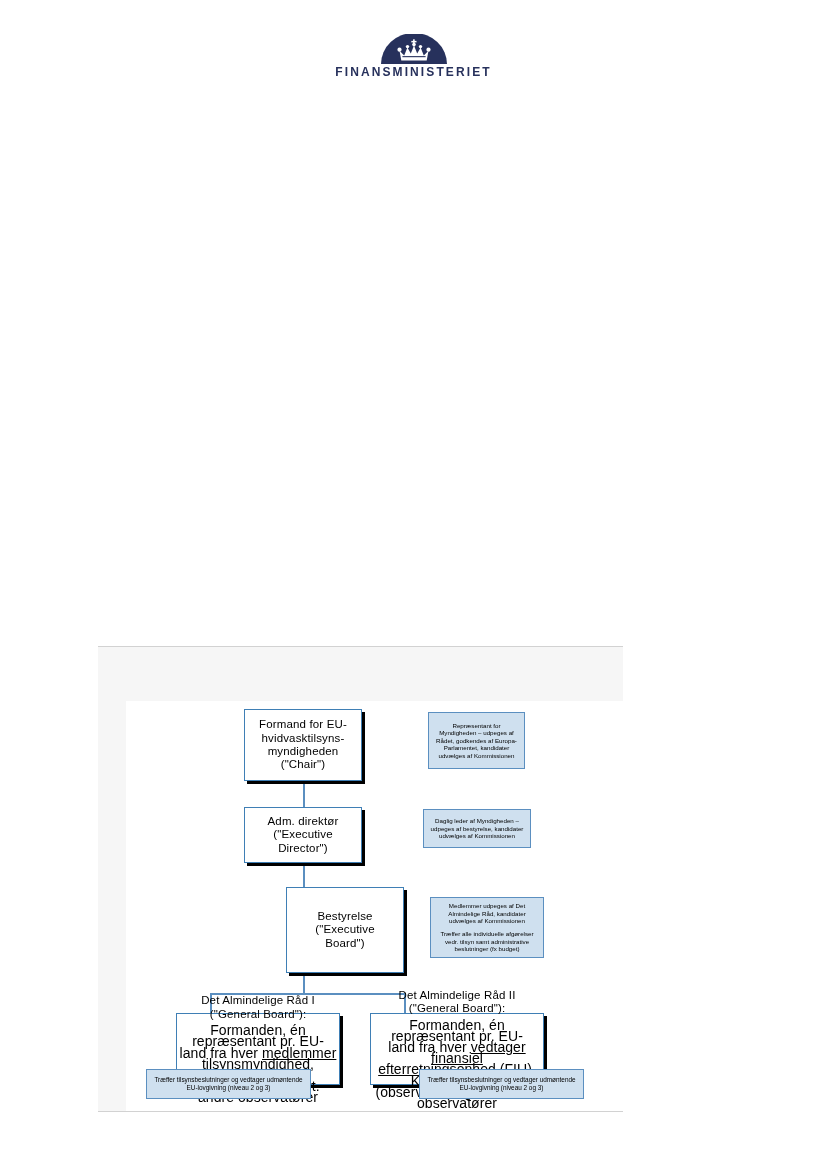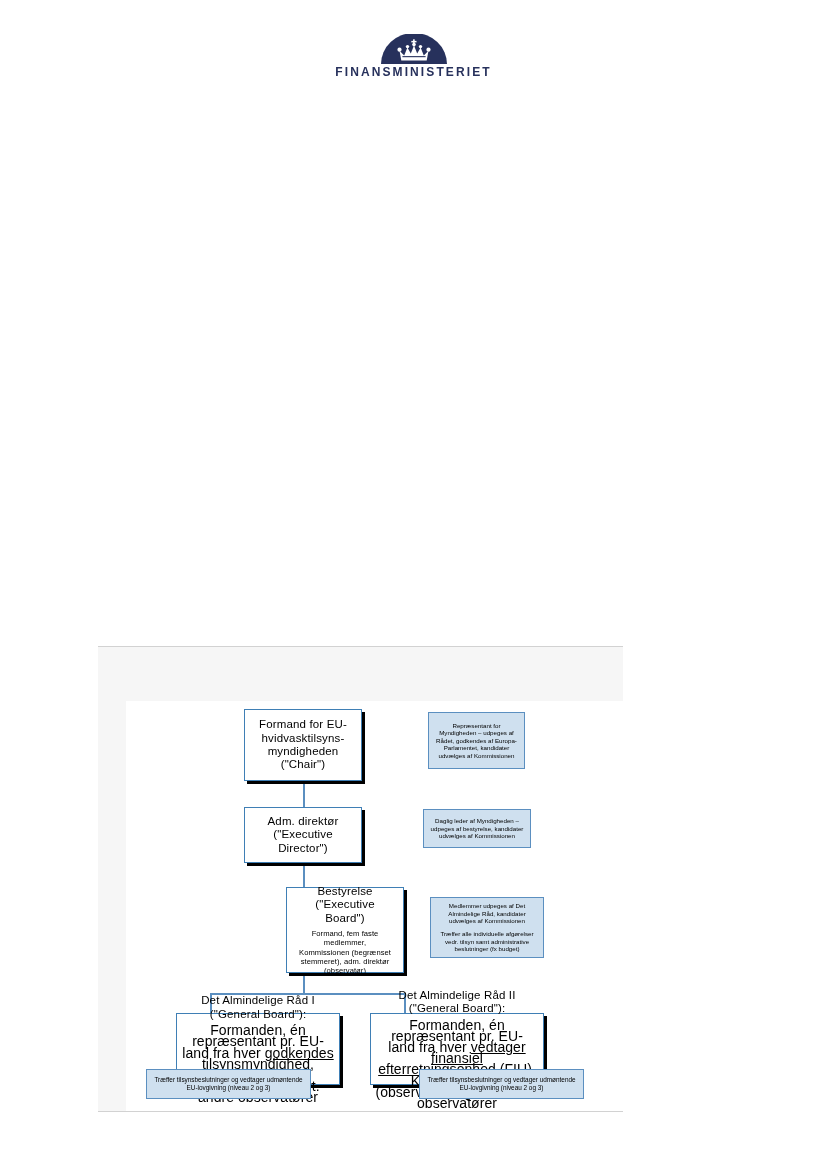--- a/index.html
+++ b/index.html
@@ -181,42 +181,35 @@
     <div class="note" style="left:297px; top:108px; width:108px; height:39px;">
       <p>Daglig leder af Myndigheden – udpeges af bestyrelse, kandidater udvælges af Kommissionen</p>
     </div>
 
     <div class="node" style="left:118px; top:186px; width:118px; height:86px;margin-left:42px;">
       <div class="title">
         <span>Bestyrelse</span><br>
         <span>("Executive</span><br>
         <span>Board")</span>
       </div>
-      <div class="detail">
-        <span>Formand,  fem faste</span><br>
-        <span>medlemmer,</span><br>
-        <span>Kommissionen (begrænset</span><br>
-        <span>stemmeret), adm. direktør</span><br>
-        <span>(observatør)</span>
-      </div>
     </div>
 
     <div class="note" style="left:304px; top:196px; width:114px; height:61px;">
       <p>Medlemmer udpeges af Det Almindelige Råd, kandidater udvælges af Kommissionen</p>
       <p>Træffer alle individuelle afgørelser vedr. tilsyn samt administrative beslutninger (fx budget)</p>
     </div>
 
     <div class="node" style="left:50px; top:312px; width:164px; height:72px;">
       <div class="title">
         <span>Det Almindelige  Råd I</span><br>
         <span>("General  Board"):</span>
       </div>
       <div class="detail big">
         <span>Formanden, én repræsentant pr. EU-</span><br>
-        <span>land fra hver <u>godkendes tilsynsmyndighed</u>,</span><br>
+        <span>land fra hver <u>medlemmer tilsynsmyndighed</u>,</span><br>
         <span>Kommissionen (observatør) og evt.</span><br>
         <span>andre observatører</span>
       </div>
     </div>
 
     <div class="node" style="left:244px; top:312px; width:174px; height:72px;">
       <div class="title">
         <span>Det Almindelige  Råd II</span><br>
         <span>("General  Board"):</span>
       </div>

